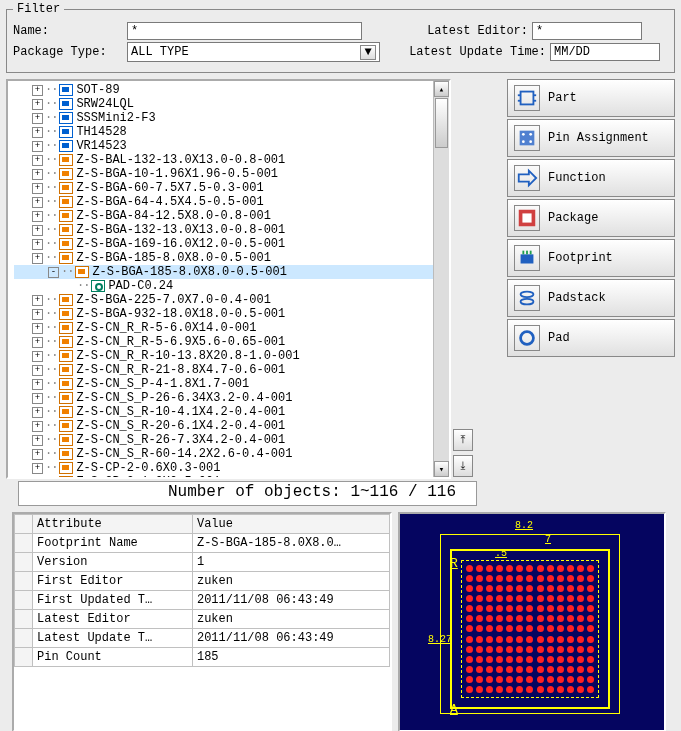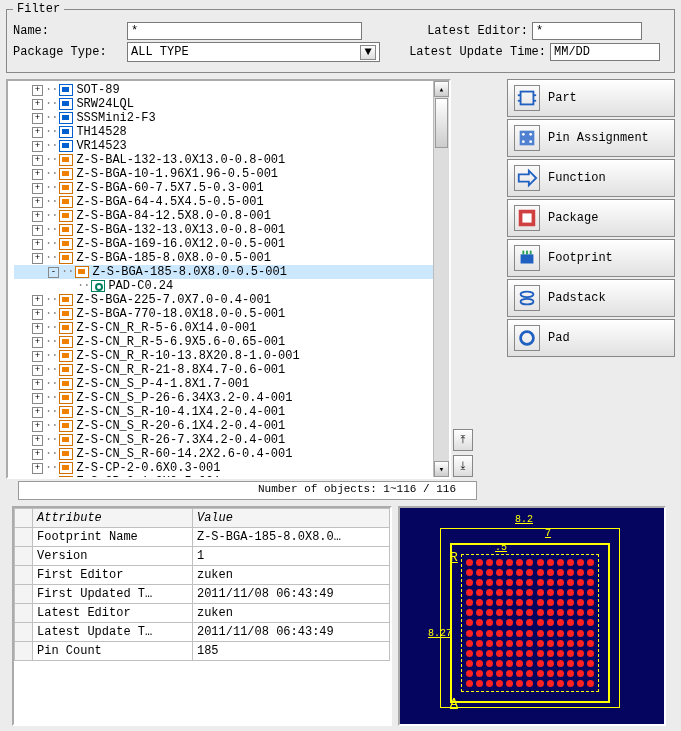--- a/index.html
+++ b/index.html
@@ -31,26 +31,26 @@
 .trow.sel { background: #cce8ff; }
 .trow span.txt { }
 .tree-scroll { width: 16px; background: #ddd; display: flex; flex-direction: column; justify-content: space-between; border-left: 1px solid #bbb; }
 .sb-btn { height: 16px; background: linear-gradient(#fff,#ccc); border: 1px solid #999; display:flex; align-items:center; justify-content:center; font-size:9px;}
 .sb-thumb { background: linear-gradient(#fff,#ccc); border:1px solid #999; height: 50px; margin: 1px;}
 .updown-col { width: 22px; display: flex; flex-direction: column; justify-content: flex-end; gap: 4px; padding-bottom: 2px; }
 .updn-btn { width: 20px; height: 22px; border: 1px solid #888; background: linear-gradient(#fff,#ddd); display:flex; align-items:center; justify-content:center; font-size:11px;}
 .side { flex: 1; display: flex; flex-direction: column; gap: 2px; }
 .side-btn { height: 38px; border: 1px solid #888; background: linear-gradient(#fff,#e0e0e0); display: flex; align-items: center; padding: 2px 6px; gap: 8px; }
 .side-btn .ic { width: 26px; height: 26px; border: 1px solid #888; display:flex; align-items:center; justify-content:center; position:relative;}
-.objcount { text-align: right; padding: 1px 20px 4px 0; border-top:1px solid #999; border-left:1px solid #999; border-right:1px solid #999; border-bottom:1px solid #999; margin: 2px 24px 6px 12px; font-size:11px; background:#fff;}
+.objcount { text-align: right; padding: 1px 20px 4px 0; border-top:1px solid #999; border-left:1px solid #999; border-right:1px solid #999; border-bottom:1px solid #999; margin: 2px 24px 6px 12px; font-size:16px; background:#fff;}
 .bottom { display: flex; gap: 6px; margin:0 6px;}
 .attr { border: 2px inset #fff; background: #fff; width: 380px; }
 .attr table { border-collapse: collapse; width: 100%; }
 .attr th, .attr td { border: 1px solid #c0c0c0; padding: 2px 4px; text-align: left; font-weight: normal; }
-.attr thead th { background: #f4f4f4; font-style: italic; }
+.attr thead th { background: #f4f4f4; }
 .attr .rownum { width: 18px; background: #f4f4f4; }
 .preview { border: 2px inset #fff; background: #050560; width: 268px; height: 220px; position: relative; }
 .pv-outer { position:absolute; left:40px; top:20px; width:180px; height:180px; border:1px solid #ffff00;}
 .pv-mid { position:absolute; left:50px; top:35px; width:160px; height:160px; border:2px solid #ffff00;}
 .pv-inner { position:absolute; left:61px; top:46px; width:138px; height:138px; border:1px dashed #ffff00;}
 .gridpins { position:absolute; left:64px; top:49px; width:132px; height:132px; display:grid; grid-template-columns: repeat(13, 1fr); grid-template-rows: repeat(13, 1fr);}
 .pin { background:#ff2020; border-radius:50%; width:7px; height:7px; margin:auto;}
 .dim { position:absolute; color:#ffff00; font-size:10px;text-decoration:underline;}
 
 .ic svg { width:22px; height:22px; }
@@ -178,21 +178,21 @@
               <div class="trow" style="padding-left: 18px;">
                 <span class="exp">+</span>
                 <span class="dots">··</span>
                 <span class="tico orange"></span>
                 <span class="txt">Z-S-BGA-225-7.0X7.0-0.4-001</span>
               </div>
               <div class="trow" style="padding-left: 18px;">
                 <span class="exp">+</span>
                 <span class="dots">··</span>
                 <span class="tico orange"></span>
-                <span class="txt">Z-S-BGA-770-18.0X18.0-0.5-001</span>
+                <span class="txt">Z-S-BGA-932-18.0X18.0-0.5-001</span>
               </div>
               <div class="trow" style="padding-left: 18px;">
                 <span class="exp">+</span>
                 <span class="dots">··</span>
                 <span class="tico orange"></span>
                 <span class="txt">Z-S-CN_R_R-5-6.0X14.0-001</span>
               </div>
               <div class="trow" style="padding-left: 18px;">
                 <span class="exp">+</span>
                 <span class="dots">··</span>

